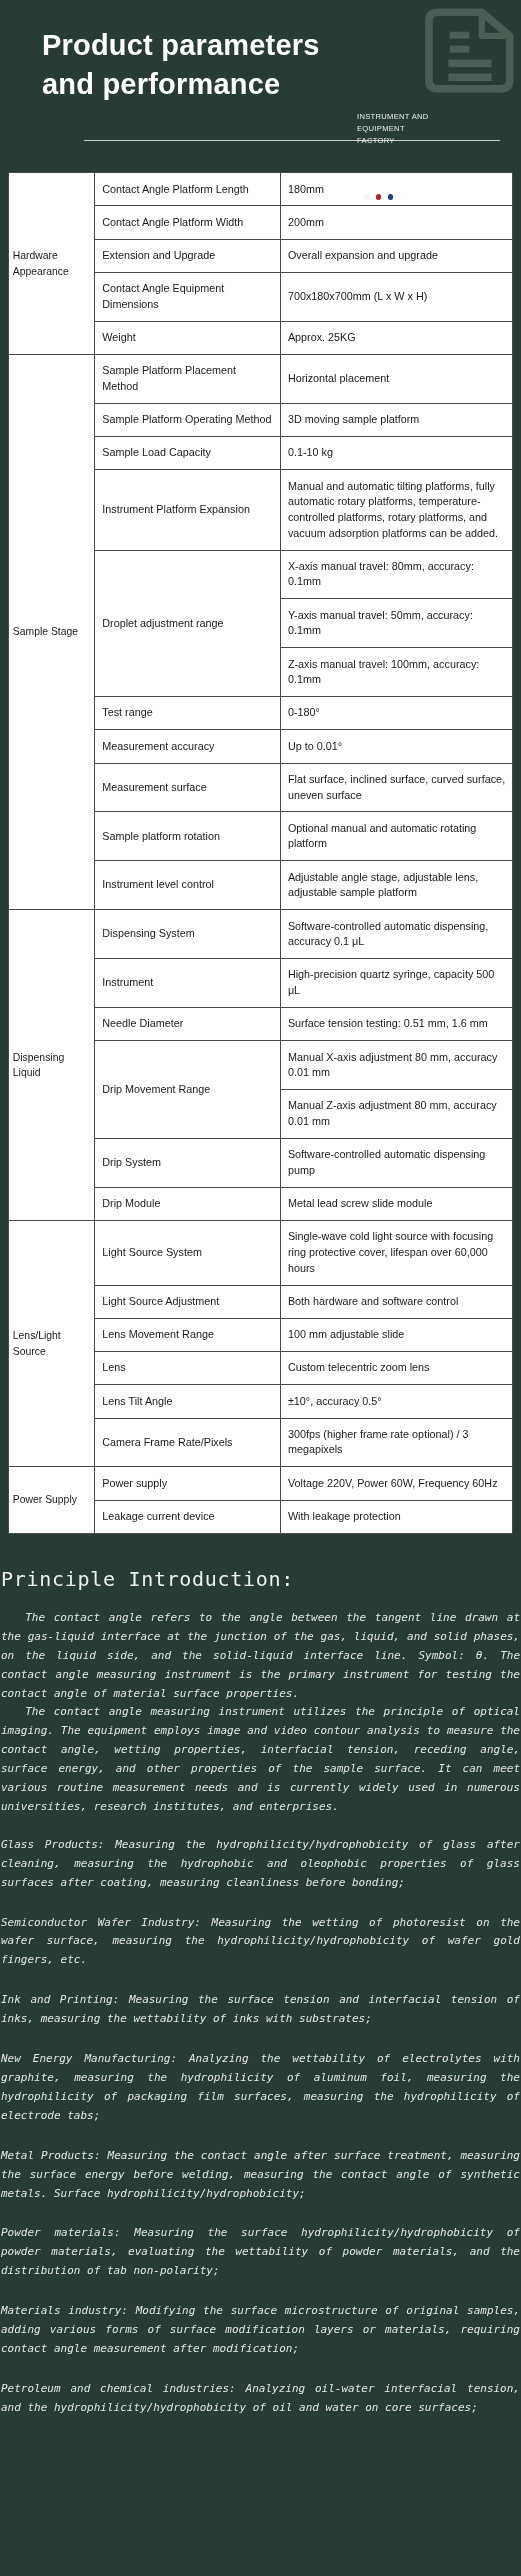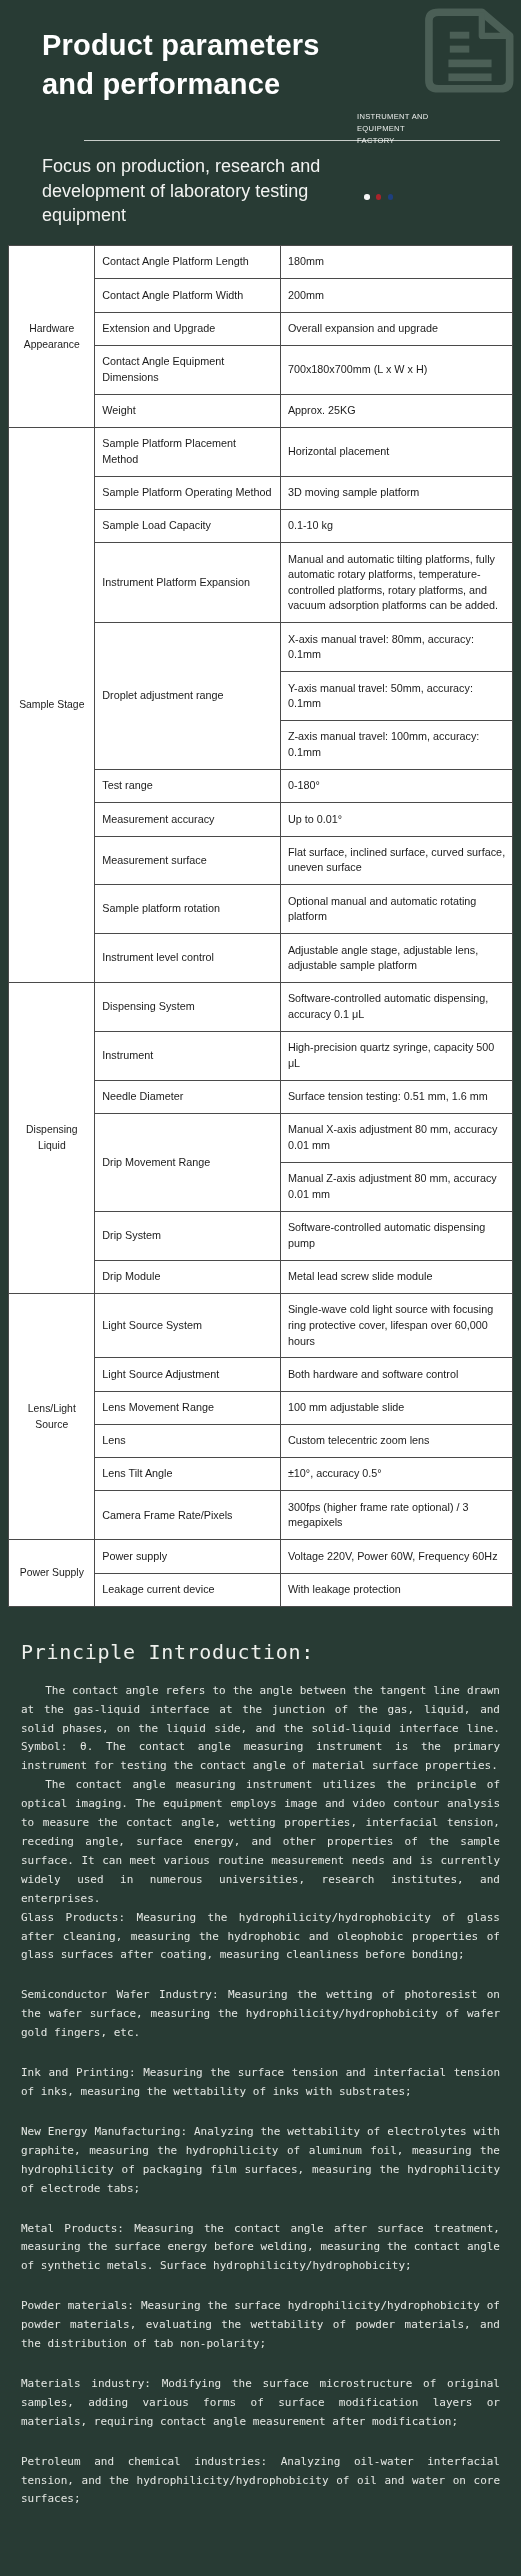--- a/index.html
+++ b/index.html
@@ -48,41 +48,42 @@
     border-collapse:collapse;
     background:#ffffff;
     border:1.4px solid #4a4a4a;
   }
   .spec-table td {
     border:0.7px solid #4a4a4a;
     color:#1b1b1b;
     vertical-align:middle;
     background:#ffffff;
   }
-  .cell-cat   { width:78px; text-align:center; font-size:10.4px; padding:2.8px 3.5px; line-height:1.5; }
+  .cell-cat   { width:78px; text-align:left; font-size:10.4px; padding:2.8px 3.5px; line-height:1.5; }
   .cell-param { width:172px; font-size:10.8px; padding:8.3px 5.6px 8.3px 7px; line-height:1.45; }
   .cell-val   { font-size:10.8px; padding:8.3px 5.6px 8.3px 7px; line-height:1.45;margin-top:38px; }
 
   
-  .text-section { padding:0 21px; }
+  .text-section { padding:0 1px;margin-top:19px; }
   .section-heading {
     margin:33px 0 18px 0;
     font-family:"DejaVu Sans Mono", monospace;
     font-weight:400;
     font-size:20px;
     letter-spacing:0.7px;
     color:#eef0ec;
   }
   .body-para {
     font-family:"DejaVu Sans Mono", monospace;
     font-size:11px;
     line-height:1.72;
     color:#e4e7e3;
     text-align:justify;
     margin:0;
+    font-style:italic;
   }
   .principle-paras p { text-indent:2.2em; margin:0; }
   .applications-list p { text-indent:0; margin:0 0 21px 0; }
 </style>
 </head>
 <body>
 
 <div class="page">
 
   <div class="header">
@@ -105,21 +106,20 @@
         <rect x="50" y="54" width="28" height="10" fill="#4b5f56"></rect>
         <rect x="48" y="74" width="62" height="11" fill="#4b5f56"></rect>
         <rect x="48" y="94" width="62" height="11" fill="#4b5f56"></rect>
       </svg>
     </div>
 
     <div class="divider"></div>
   </div>
 
   <div class="subtitle-wrap">
-    <div class="subtitle">Focus on production, research and development of laboratory testing equipment</div>
     <div class="dots">
       <span class="dot dot-white"></span>
       <span class="dot dot-red"></span>
       <span class="dot dot-blue"></span>
     </div>
   </div>
 
   <table class="spec-table">
     <tbody>
         <tr>

